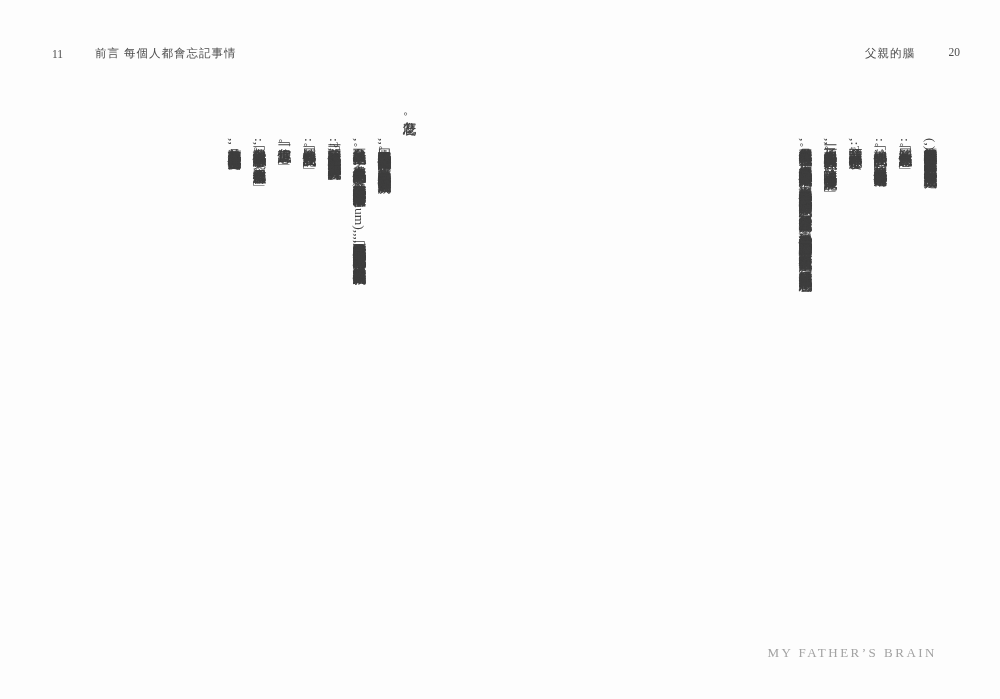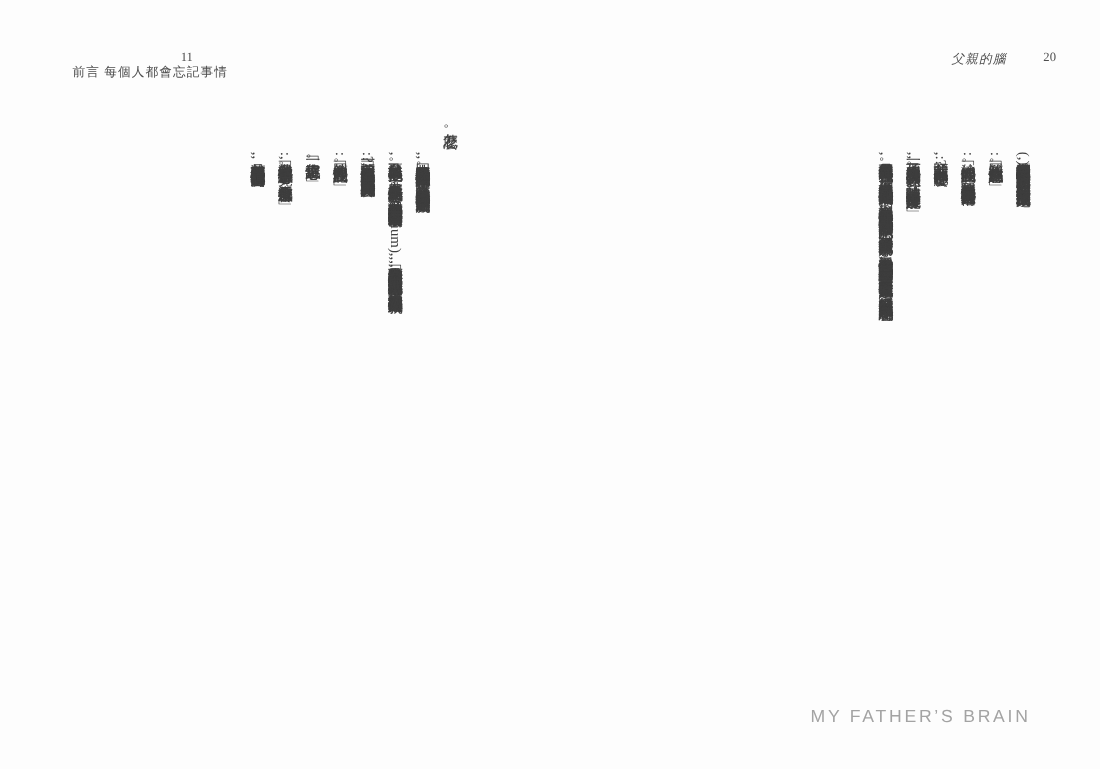--- a/index.html
+++ b/index.html
@@ -16,23 +16,23 @@
   .page{position:absolute;top:0;width:500px;height:699px;}
   .page-left{left:0;}
   .page-right{left:500px;}
 
   
   .running-head{
     position:absolute;top:46px;
     font-size:11.5px;color:#4d4d4d;
     letter-spacing:1px;white-space:nowrap;
   }
-  .rh-left{left:66px;display:flex;align-items:flex-end;flex-direction:column;}
+  .rh-left{left:52px;display:flex;align-items:center;}
   .rh-left .folio{margin-right:32px;letter-spacing:0;}
-  .rh-right-title{right:85px;font-style:italic;}
+  .rh-right-title{right:85px;}
   .rh-right-folio{right:40px;letter-spacing:0;}
 
   
   .vtext{
     position:absolute;top:111px;height:541px;
     writing-mode:vertical-rl;
     text-orientation:mixed;
     font-size:13.5px;
     line-height:25px;
     letter-spacing:0;
@@ -40,22 +40,22 @@
     text-align:start;
   }
   .page-right .vtext{right:57px;}
   .page-left  .vtext{right:78px;}
   .vtext p{margin:0;padding:0;text-indent:2em;}
   .vtext p.no-indent{text-indent:0;}
 
   
   .footer-title{
     position:absolute;right:63px;bottom:38px;
-    font-family:Liberation Sans, sans-serif;
-    font-size:16px;letter-spacing:2.5px;
+    font-family:Liberation Serif, serif;
+    font-size:13px;letter-spacing:2.5px;
     color:#a3a3a3;white-space:nowrap;
   }
 </style>
 </head>
 <body>
 
 <div class="spread">
 
   <section class="page page-left">
     <div class="running-head rh-left">

